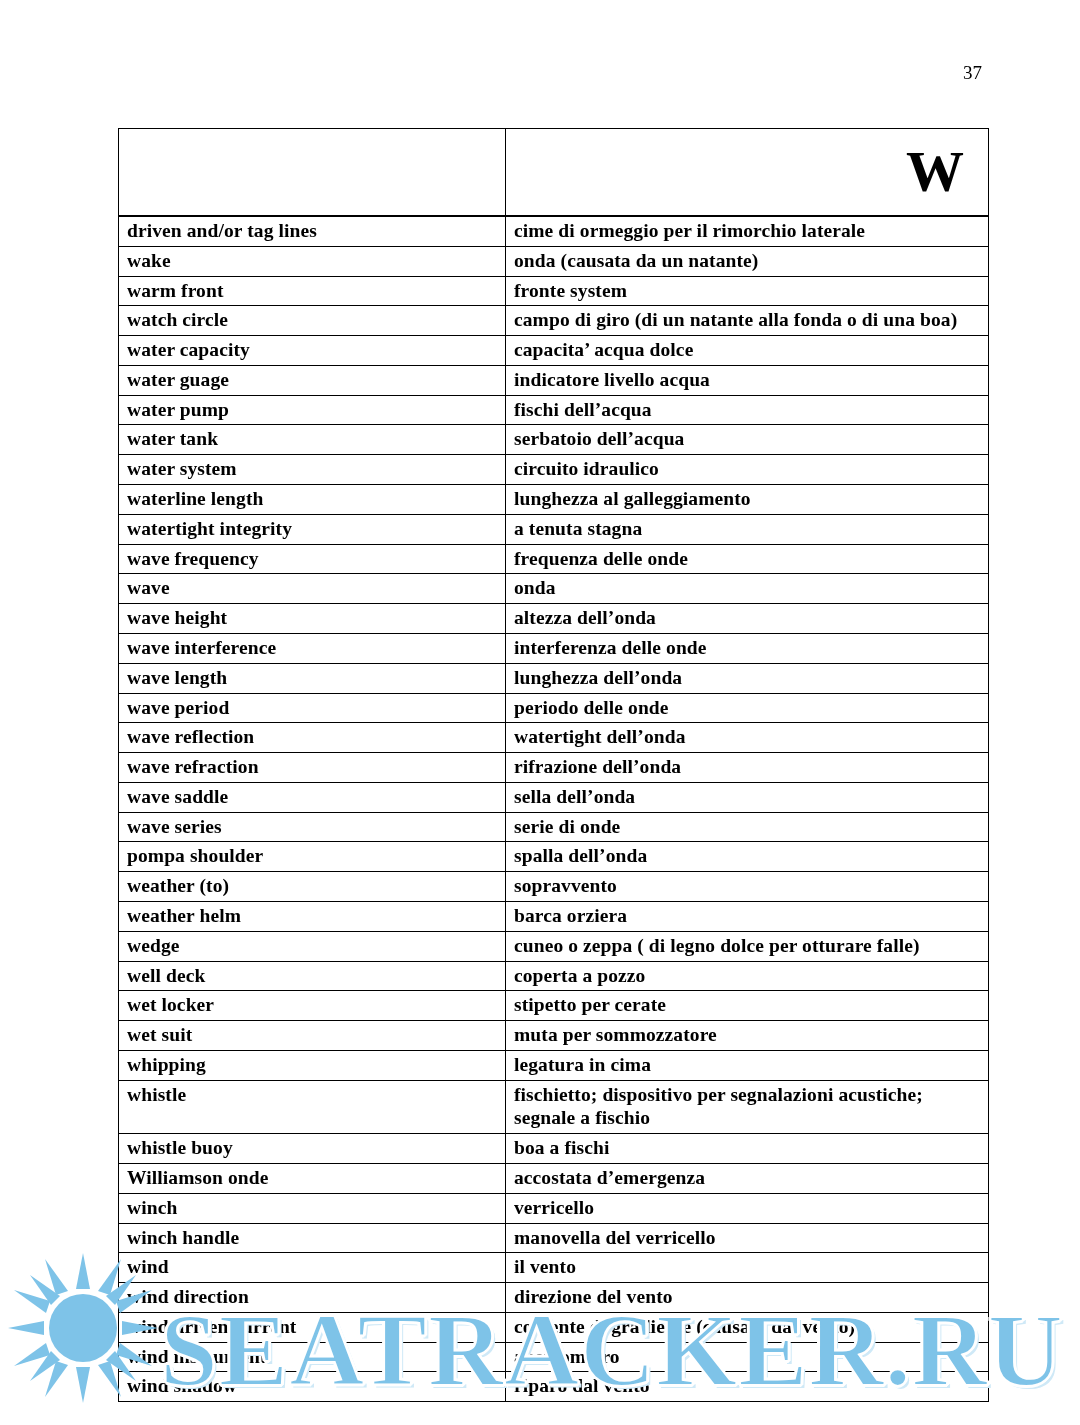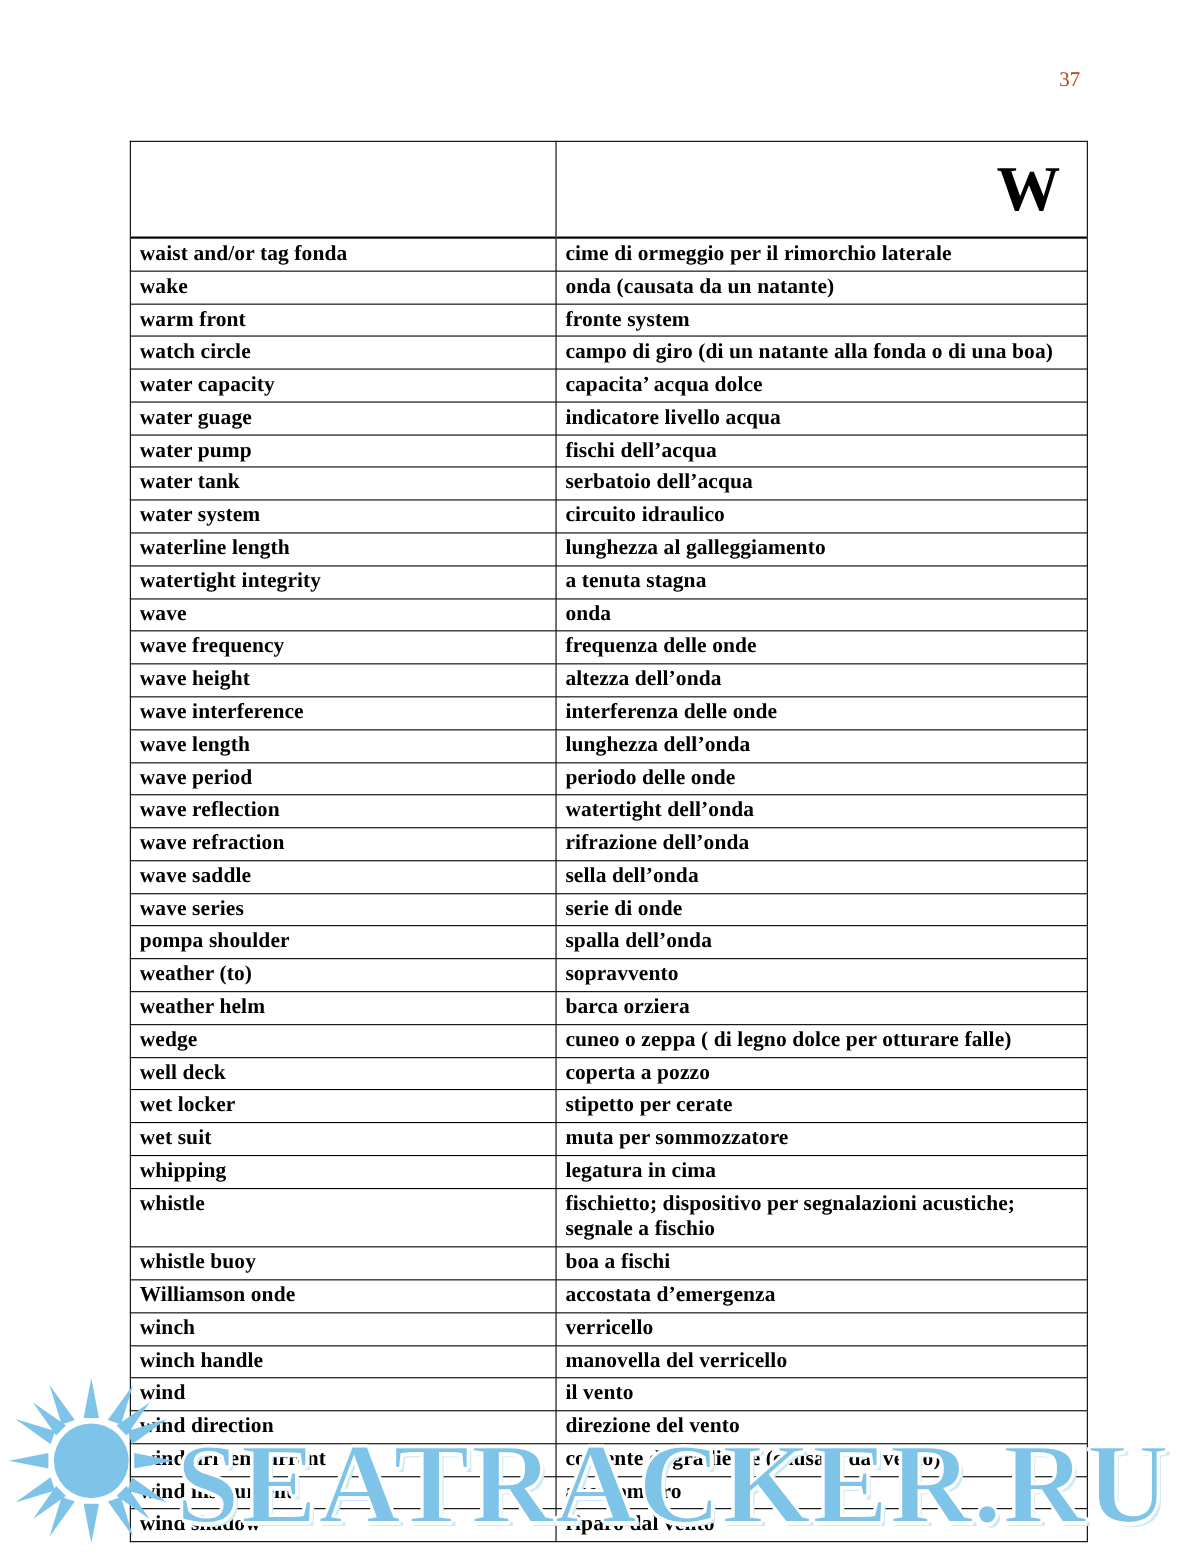--- a/index.html
+++ b/index.html
@@ -19,21 +19,21 @@
     position: relative;
     width: 1080px;
     height: 1425px;
   }
   .page-number {
     position: absolute;
     top: 62px;
     right: 98px;
     font-size: 19px;
     font-family: "Liberation Serif", serif;
-    color: #c2410c;
+    color: #000000;
   }
   .glossary-wrap {
     position: absolute;
     left: 118px;
     top: 128px;
     width: 868px;
   }
   table.glossary {
     border-collapse: collapse;
     width: 868px;
@@ -107,21 +107,21 @@
   <div class="glossary-wrap">
     <table class="glossary">
       <tbody id="glossary-body">
         <tr class="header-row">
           <td class="col-en"></td>
           <td class="col-it">
             <div class="letter">W</div>
           </td>
         </tr>
       <tr>
-            <td class="col-en">waist and/or tag fonda</td>
+            <td class="col-en">driven and/or tag lines</td>
             <td class="col-it">cime di ormeggio per il rimorchio laterale</td>
           </tr>
           <tr>
             <td class="col-en">wake</td>
             <td class="col-it">onda (causata da un natante)</td>
           </tr>
           <tr>
             <td class="col-en">warm front</td>
             <td class="col-it">fronte system</td>
           </tr>
@@ -151,26 +151,26 @@
           </tr>
           <tr>
             <td class="col-en">waterline length</td>
             <td class="col-it">lunghezza al galleggiamento</td>
           </tr>
           <tr>
             <td class="col-en">watertight integrity</td>
             <td class="col-it">a tenuta stagna</td>
           </tr>
           <tr>
+            <td class="col-en">wave frequency</td>
+            <td class="col-it">frequenza delle onde</td>
+          </tr>
+          <tr>
             <td class="col-en">wave</td>
             <td class="col-it">onda</td>
-          </tr>
-          <tr>
-            <td class="col-en">wave frequency</td>
-            <td class="col-it">frequenza delle onde</td>
           </tr>
           <tr>
             <td class="col-en">wave height</td>
             <td class="col-it">altezza dell’onda</td>
           </tr>
           <tr>
             <td class="col-en">wave interference</td>
             <td class="col-it">interferenza delle onde</td>
           </tr>
           <tr>

